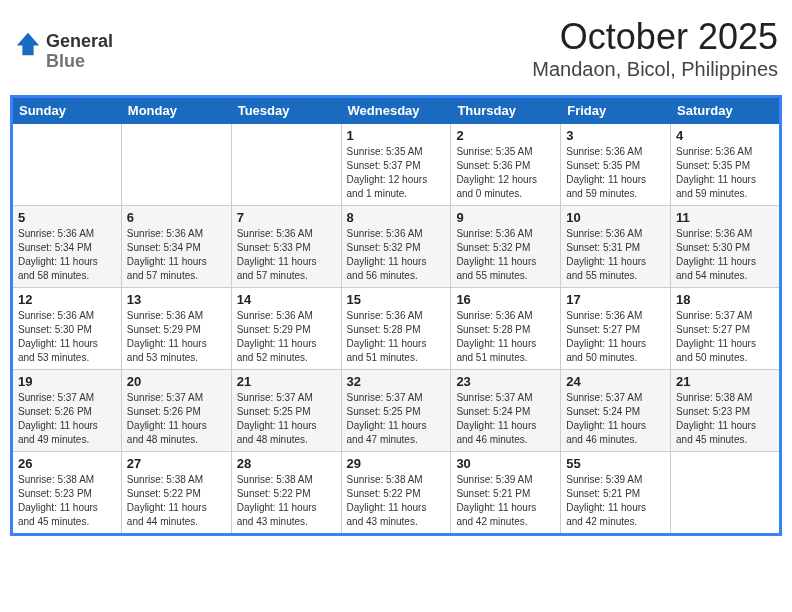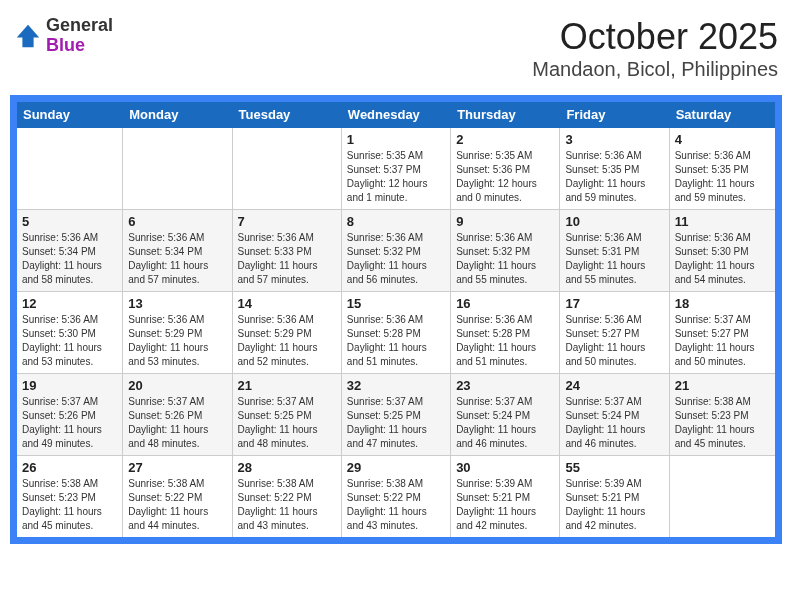--- a/index.html
+++ b/index.html
@@ -21,43 +21,43 @@
       display: flex;
       align-items: center;
     }
     .logo-text {
       display: flex;
       flex-direction: column;
       font-size: 18px;
       font-weight: bold;
       line-height: 1.1;
     }
-    .logo-general { color: #333; }
-    .logo-blue { color: #a21caf; }
+    .logo-general { color: #333; margin-top: 16px; }
+    .logo-blue { color: #737373; }
     .logo-icon {
       width: 28px;
       height: 28px;
       margin-right: 4px;
     }
     .title-area {
       text-align: right;
     }
     .month-title {
       font-size: 36px;
       font-weight: normal;
       color: #222;
     }
     .location-title {
       font-size: 20px;
       color: #444;
     }
     .calendar {
       width: 100%;
       border-collapse: collapse;
-      border: 7px solid #3b82f6;
+      border: 3px solid #3b82f6;
     }
     .calendar th {
       background-color: #1a6abf;
       color: #fff;
       text-align: left;
       padding: 5px 6px;
       font-size: 13px;
       border: 1px solid #1a6abf;
     }
     .calendar td {

